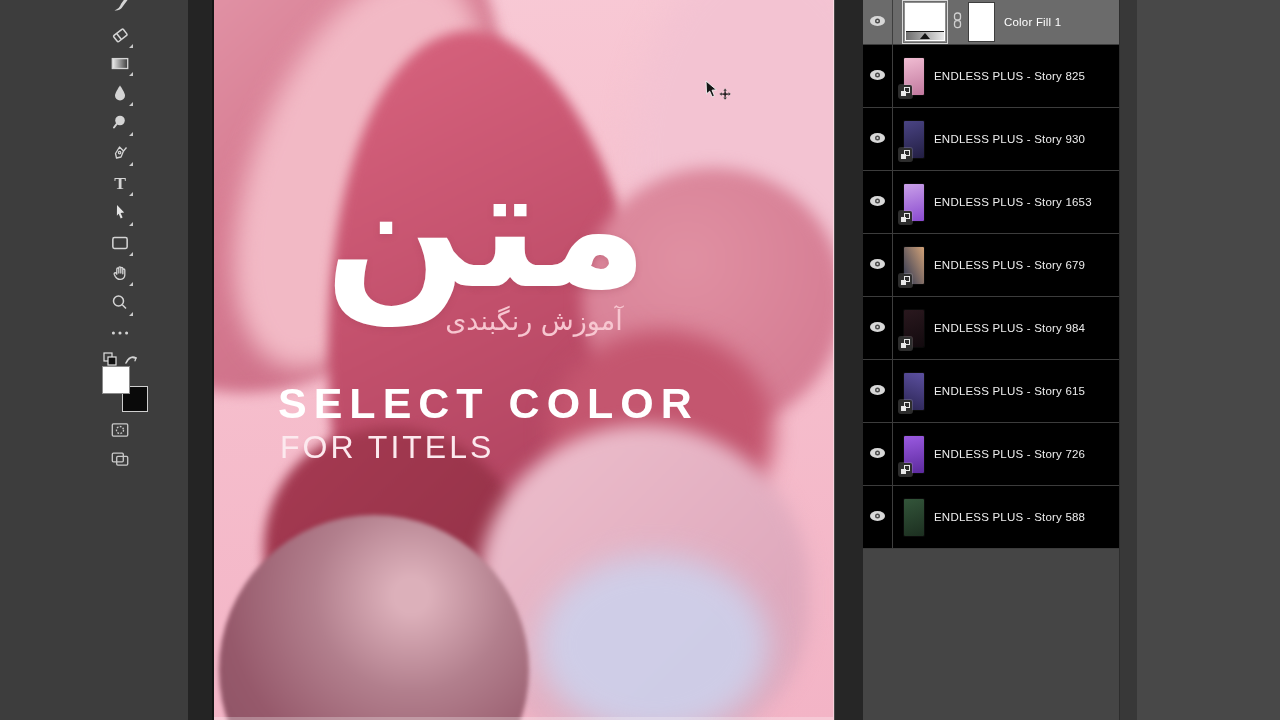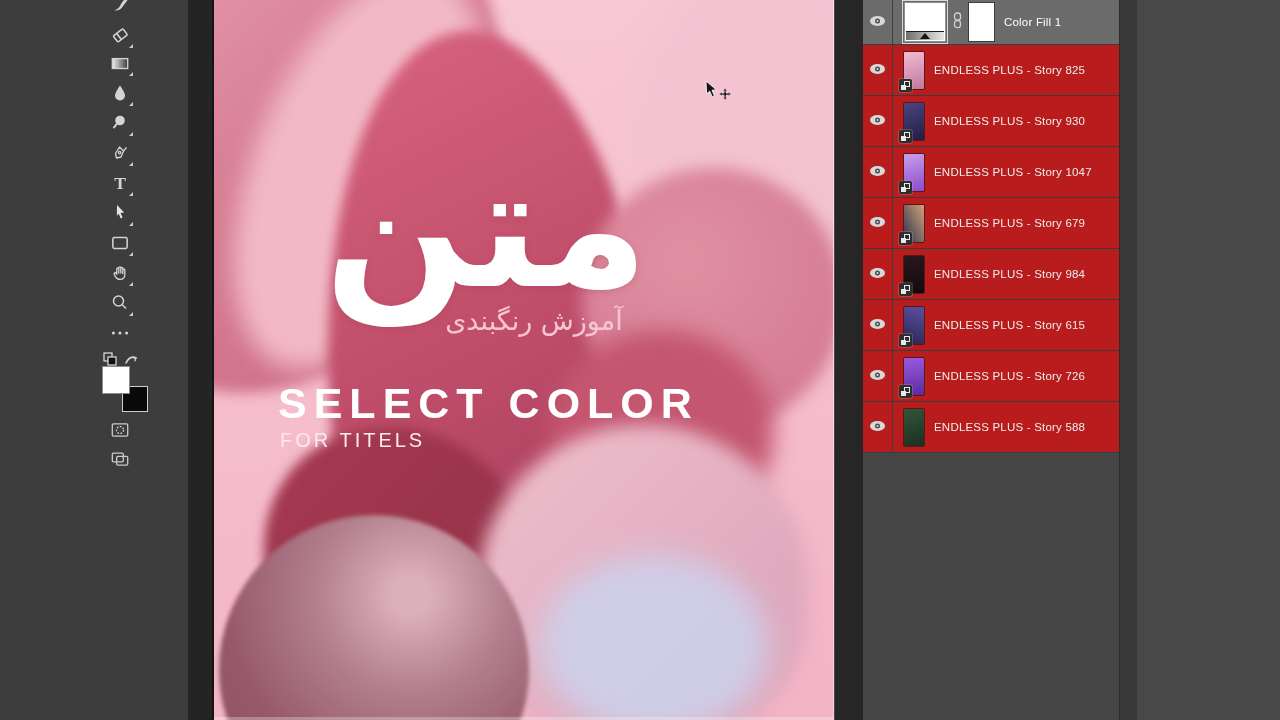--- a/index.html
+++ b/index.html
@@ -51,32 +51,32 @@
   .canvas::after { content:""; position:absolute; left:0; right:0; bottom:0; height:3px;
                    background:rgba(255,255,255,.28); }
 
   .art-text { position:absolute; color:#fff; }
   .t-title    { left:0; top:128px; width:545px; text-align:center; direction:rtl;
                 font-family:"DejaVu Sans", sans-serif; font-weight:bold; font-size:168px; line-height:1.2;
                 text-shadow:0 2px 6px rgba(150,60,80,.25); }
   .t-subtitle { left:110px; top:305px; width:420px; text-align:center; direction:rtl;
                 font-family:"DejaVu Sans", sans-serif; font-size:27px; color:#f7c6d0; }
   .t-heading  { left:64px; top:379px; font-size:43px; font-weight:bold; letter-spacing:7px; white-space:nowrap; }
-  .t-subhead  { left:66px; top:429px; font-size:20px; font-weight:normal; letter-spacing:3px; white-space:nowrap;
+  .t-subhead  { left:66px; top:429px; font-size:32px; font-weight:normal; letter-spacing:3px; white-space:nowrap;
                 color:#fce9ee; }
   .cursor { position:absolute; left:491px; top:80px; }
 
   
   .gutter-right { position:absolute; left:835px; top:0; width:28px; height:720px; background:#262626; }
   .layers-panel { position:absolute; left:863px; top:0; width:256px; height:720px; background:#454545;text-align:right; }
   .panel-strip  { position:absolute; left:1119px; top:0; width:18px; height:720px; background:#383838;
                   border-left:1px solid #2d2d2d; }
   .right-space  { position:absolute; left:1137px; top:0; width:143px; height:720px; background:#484848; }
 
-  .layer-row { display:flex; align-items:stretch; height:51px; background:#b91c1c;
+  .layer-row { display:flex; align-items:stretch; height:63px; background:#000000;
                border-bottom:1px solid #3c3c3c; }
   .layer-row.selected { background:var(--row_selected); }
   .layer-row.fill-row { height:45px; }
   .eye-cell { width:30px; border-right:1px solid #3e3e3e; display:flex; align-items:center; justify-content:center; flex:0 0 auto; }
   .row-content { flex:1; display:flex; align-items:center; padding-left:11px; gap:10px; position:relative; }
   .img-thumb { position:relative; flex:0 0 auto; width:20px; height:37px; border-radius:1px;
                box-shadow:0 0 0 1px rgba(18,18,18,.55); }
   .so-badge { position:absolute; left:-5px; bottom:-3px; width:13px; height:13px; background:#2e2e2e;
               border-radius:2px; box-shadow:0 0 0 1px rgba(200,200,200,.22); }
   .so-badge .sq-outline { position:absolute; top:2px; right:2px; width:6px; height:6px; border:1px solid #e9e9e9; }
@@ -362,21 +362,21 @@
         </svg>
       </span>
     </div>
     <div class="row-content">
             <span class="img-thumb" style="background:linear-gradient(165deg,#c9a0e8,#8a4ad0);">
               <span class="so-badge">
                 <span class="sq-outline"></span>
                 <span class="sq-solid"></span>
               </span>
             </span>
-            <span class="layer-label">ENDLESS PLUS - Story 1047</span>
+            <span class="layer-label">ENDLESS PLUS - Story 1653</span>
           </div>
   </div>
         <div class="layer-row">
     <div class="eye-cell">
       <span>
         <svg width="17" height="12" viewBox="0 0 17 12">
           <ellipse cx="8.5" cy="6" rx="7.5" ry="5" fill="#d8d8d8"></ellipse>
           <circle cx="8.5" cy="6" r="2.5" fill="#4b4b4b"></circle>
           <circle cx="8.5" cy="6" r="1.1" fill="#d8d8d8"></circle>
         </svg>

